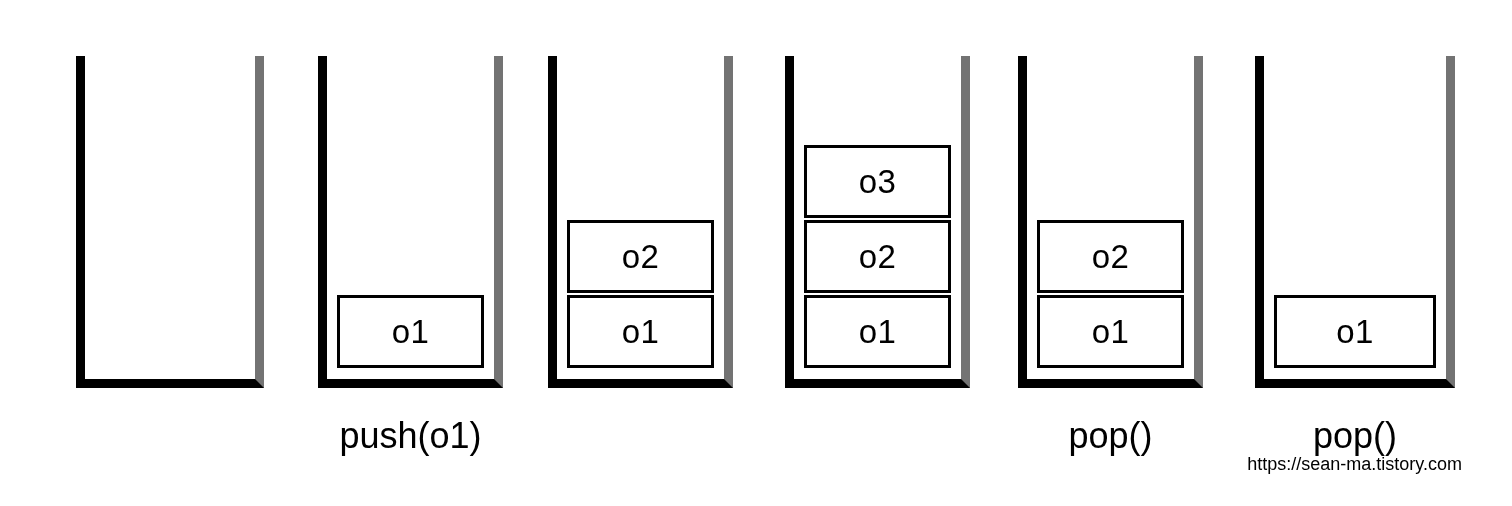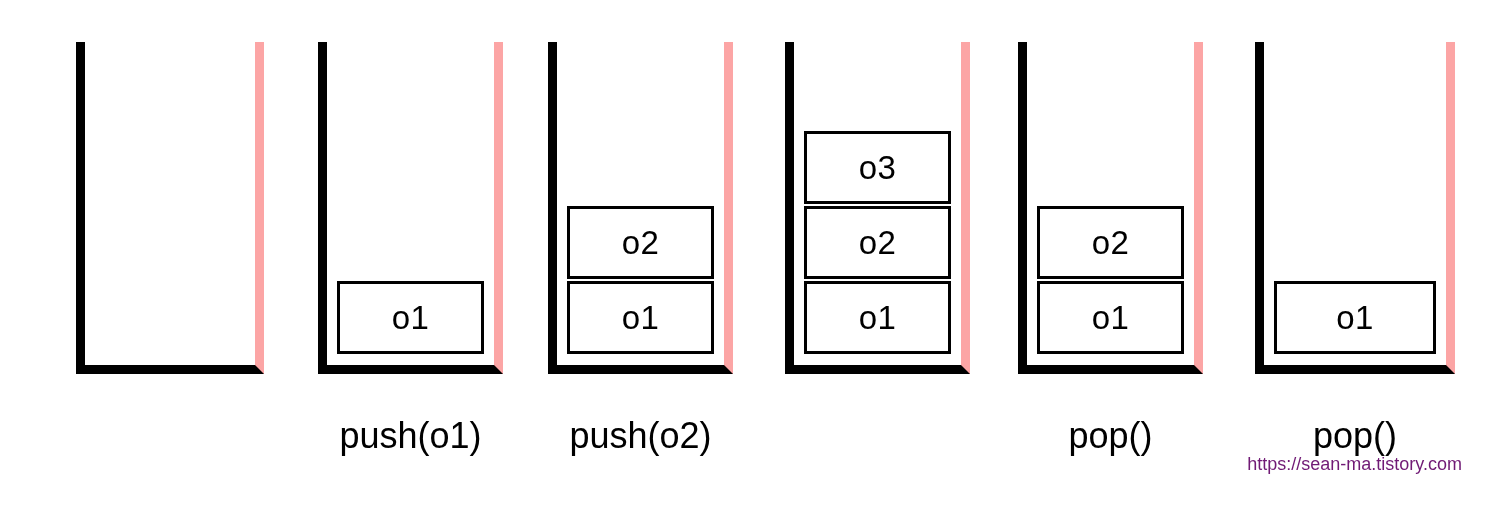--- a/index.html
+++ b/index.html
@@ -28,26 +28,26 @@
   
   .stack-column {
     position: absolute;
     top: 0;
     height: 506px;
   }
 
   
   .container-u {
     position: absolute;
-    top: 42px;
+    top: 56px;
     left: 0;
     height: 332px;
     box-sizing: border-box;
     border-left: 9px solid #000000;
-    border-right: 9px solid #fca5a5;
+    border-right: 9px solid #737373;
     border-bottom: 9px solid #000000;
     background: transparent;
   }
 
   
   .stack-inner {
     position: absolute;
     left: 9px;
     right: 9px;
     bottom: 9px;
@@ -92,21 +92,21 @@
     white-space: nowrap;
     margin-top: 24px;
   }
 
   .watermark {
     position: absolute;
     right: 50px;
     top: 454px;
     font-family: "Liberation Sans", sans-serif;
     font-size: 18px;
-    color: #701a75;
+    color: #000000;
     white-space: nowrap;
   }
 </style>
 </head>
 <body>
 
 <div id="canvas">
 
   <div class="stack-column" style="left: 76px; width: 188px;">
       <div class="container-u" style="width: 188px;">
@@ -127,21 +127,20 @@
       <div class="container-u" style="width: 185px;">
         <div class="stack-inner">
           <div class="element-box">
             <span class="element-label">o2</span>
           </div>
           <div class="element-box">
             <span class="element-label">o1</span>
           </div>
         </div>
       </div>
-      <div class="op-label">push(o2)</div>
     </div>
     <div class="stack-column" style="left: 785px; width: 185px;">
       <div class="container-u" style="width: 185px;">
         <div class="stack-inner">
           <div class="element-box">
             <span class="element-label">o3</span>
           </div>
           <div class="element-box">
             <span class="element-label">o2</span>
           </div>

